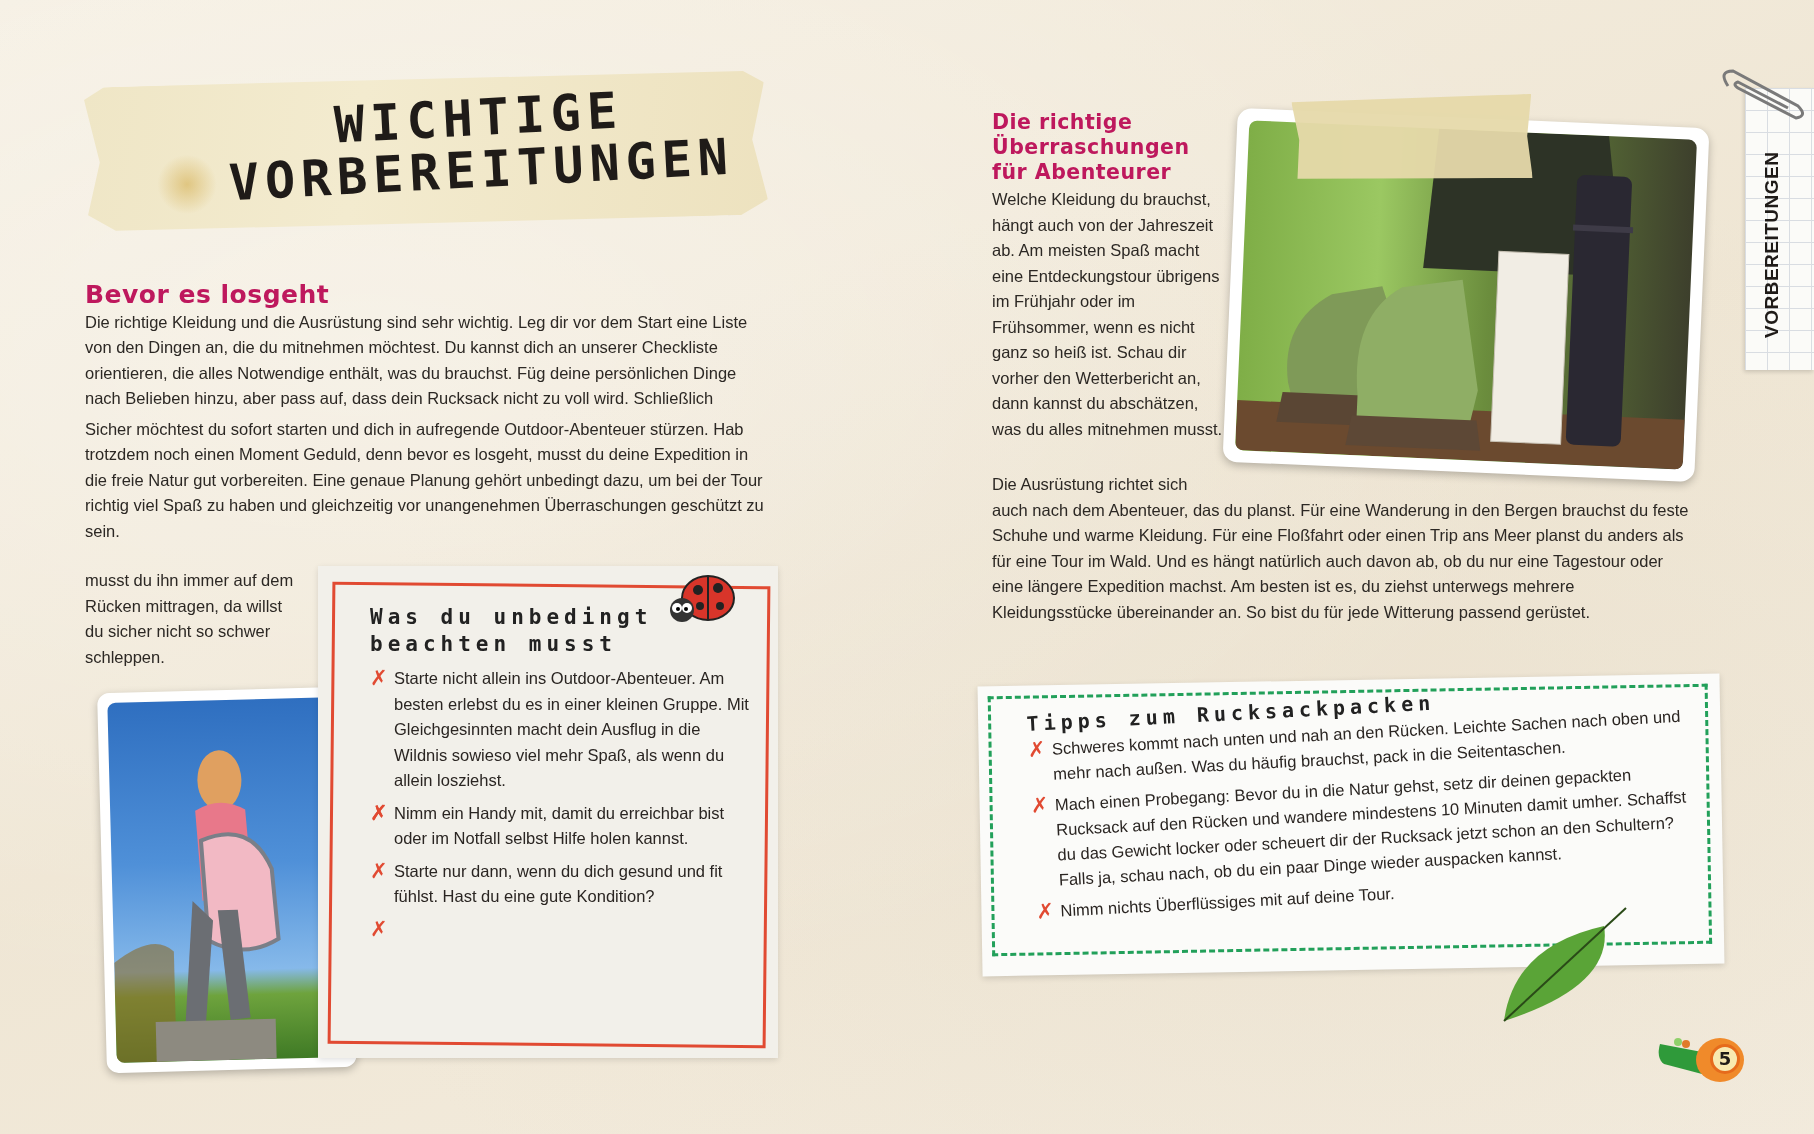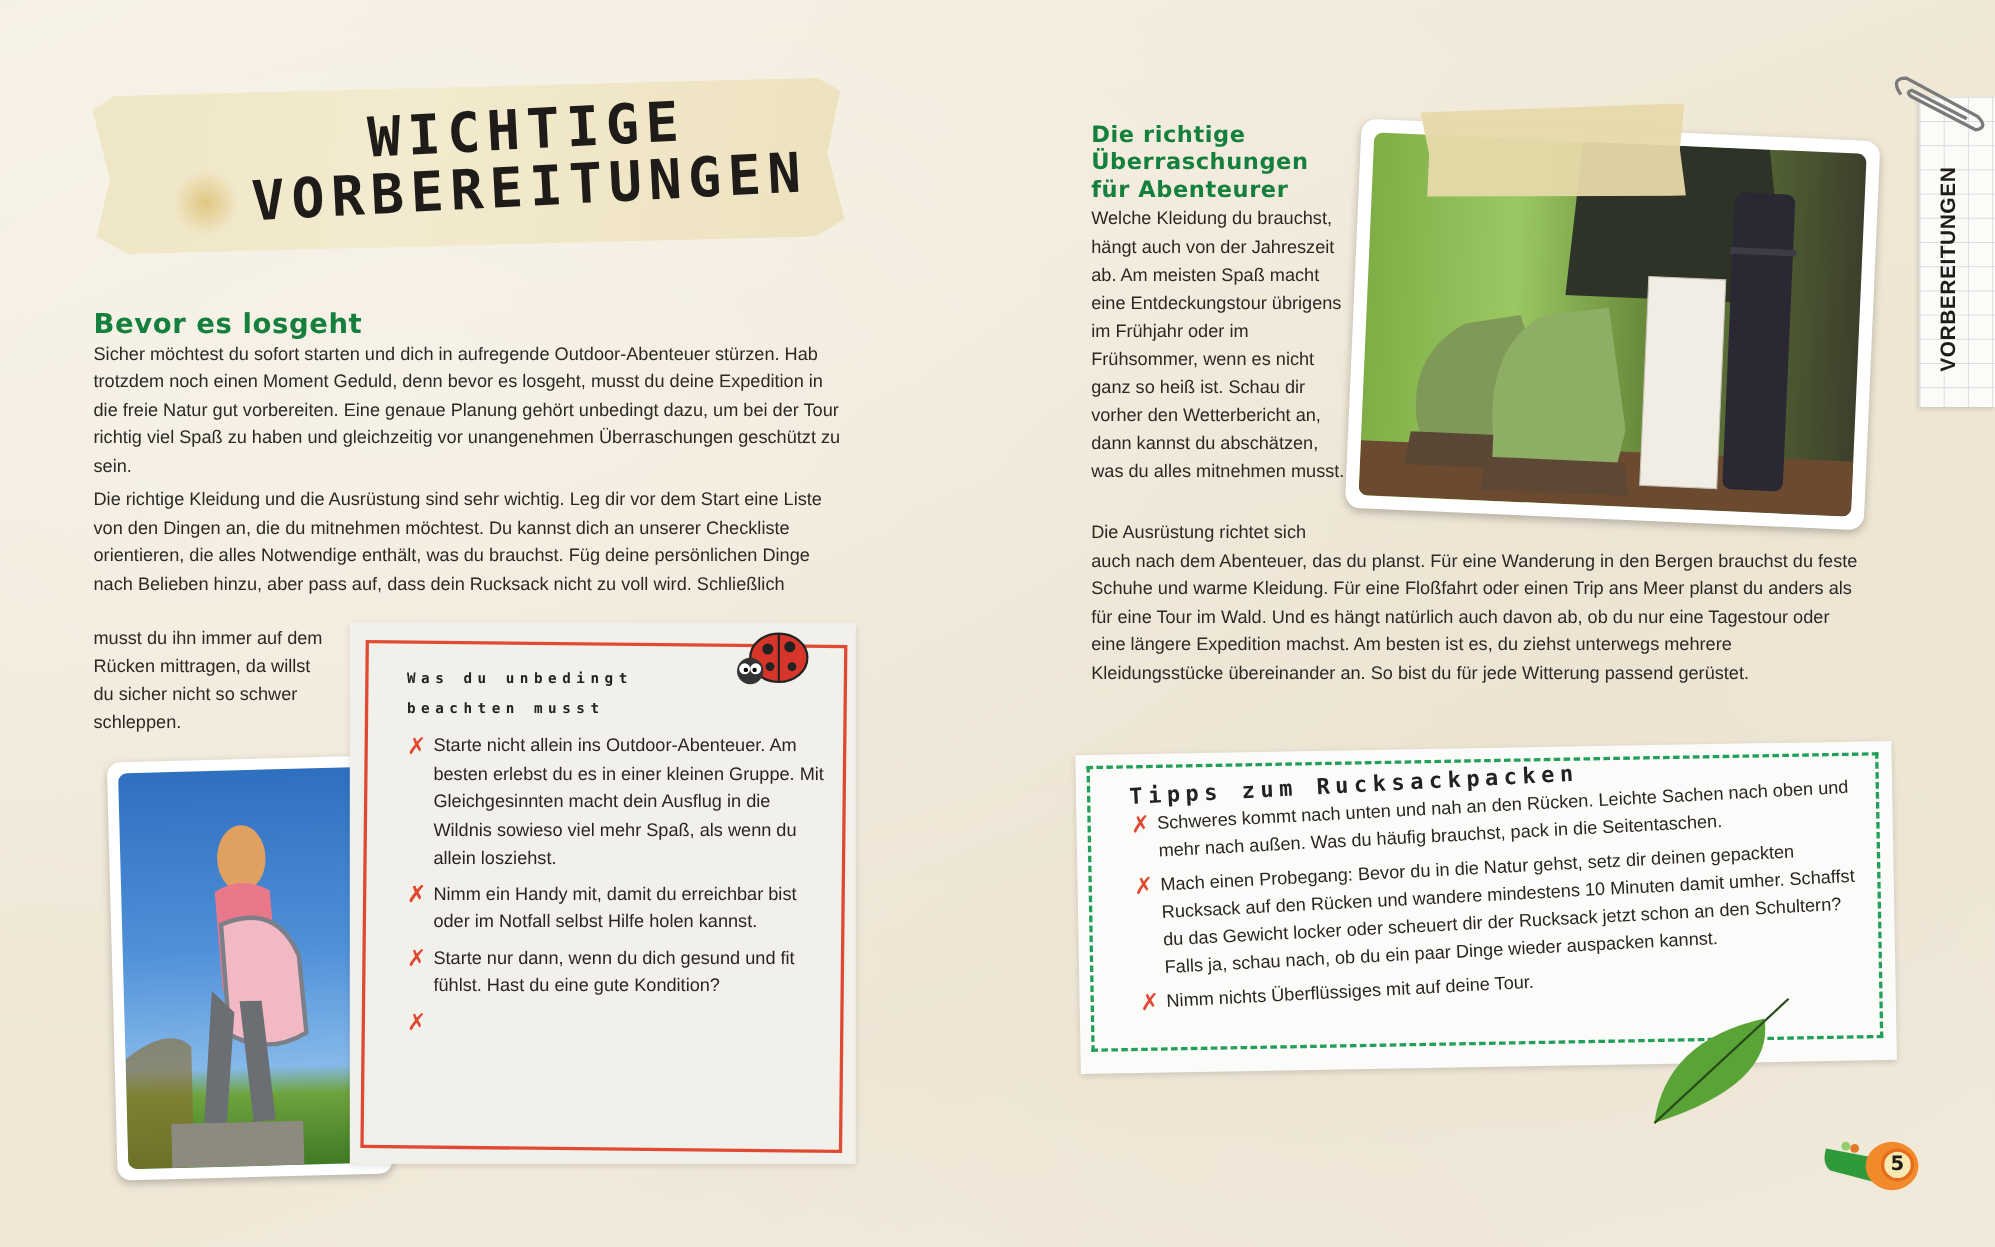--- a/index.html
+++ b/index.html
@@ -30,21 +30,21 @@
   }
   .page-title {
     left: 210px; top: 92px; width: 540px;
     font-family: "DejaVu Sans Mono", monospace; font-weight: bold;
     font-size: 50px; line-height: 52px; letter-spacing: 6px;
     color: #1f1b18; text-align: center; transform: rotate(-3deg);
   }
 
   
   .h-stencil {
-    font-family: "DejaVu Sans", sans-serif; font-weight: bold; color: #15803d;
+    font-family: "DejaVu Sans", sans-serif; font-weight: bold; color: #be185d;
     letter-spacing: 0.5px;
   }
   .body-text {
     font-family: "Liberation Sans", sans-serif; font-size: 16.5px; line-height: 25.5px; color: #2c2824;
   }
   .body-text p { margin-bottom: 5px; }
 
   .section-left { left: 85px; top: 282px; width: 680px; }
   .section-left h2 { font-size: 25px; margin-bottom: 2px; }
 
@@ -65,21 +65,21 @@
   .check-card {
     left: 318px; top: 566px; width: 460px; height: 492px;
     background: #f2f0ea; box-shadow: 0 2px 6px rgba(0,0,0,0.12);
   }
   .check-box {
     position: absolute; left: 12px; top: 18px; right: 10px; bottom: 12px;
     border: 3px solid #e14a32; transform: rotate(0.6deg);
   }
   .check-title {
     left: 370px; top: 604px; width: 300px;
-    font-family: "DejaVu Sans Mono", monospace; font-weight: bold; font-size: 13px; line-height: 27px;
+    font-family: "DejaVu Sans Mono", monospace; font-weight: bold; font-size: 21px; line-height: 27px;
     letter-spacing: 5px; color: #222;
   }
   .check-list { left: 370px; top: 666px; width: 385px; list-style: none; }
   .check-list li { position: relative; padding-left: 24px; margin-bottom: 7px; font-size: 16.5px; line-height: 25.5px; }
   .x-mark {
     position: absolute; left: 0; top: 0; color: #e14a32; font-weight: bold; font-size: 21px; line-height: 25px;
     font-family: "DejaVu Sans", sans-serif;
   }
 
   
@@ -156,22 +156,22 @@
 <body>
 
 <div class="abs title-tape"></div>
 <div class="abs page-title">
   <div>WICHTIGE</div>
   <div>VORBEREITUNGEN</div>
 </div>
 
 <div class="abs section-left body-text">
   <h2 class="h-stencil">Bevor es losgeht</h2>
+  <p>Die richtige Kleidung und die Ausrüstung sind sehr wichtig. Leg dir vor dem Start eine Liste von den Dingen an, die du mitnehmen möchtest. Du kannst dich an unserer Checkliste orientieren, die alles Notwendige enthält, was du brauchst. Füg deine persönlichen Dinge nach Belieben hinzu, aber pass auf, dass dein Rucksack nicht zu voll wird. Schließlich</p>
   <p>Sicher möchtest du sofort starten und dich in aufregende Outdoor-Abenteuer stürzen. Hab trotzdem noch einen Moment Geduld, denn bevor es losgeht, musst du deine Expedition in die freie Natur gut vorbereiten. Eine genaue Planung gehört unbedingt dazu, um bei der Tour richtig viel Spaß zu haben und gleichzeitig vor unangenehmen Überraschungen geschützt zu sein.</p>
-  <p>Die richtige Kleidung und die Ausrüstung sind sehr wichtig. Leg dir vor dem Start eine Liste von den Dingen an, die du mitnehmen möchtest. Du kannst dich an unserer Checkliste orientieren, die alles Notwendige enthält, was du brauchst. Füg deine persönlichen Dinge nach Belieben hinzu, aber pass auf, dass dein Rucksack nicht zu voll wird. Schließlich</p>
 </div>
 <div class="abs tail-text body-text">musst du ihn immer auf dem Rücken mittragen, da willst du sicher nicht so schwer schleppen.</div>
 
 <div class="abs photo-girl">
   <div class="img">
     <svg width="230" height="360" viewBox="0 0 230 360">
       <path d="M0 260 Q 40 230 60 250 L 60 360 L 0 360 Z" fill="#8a6a2a" opacity="0.6"></path>
       <ellipse cx="110" cy="80" rx="22" ry="30" fill="#e0a060"></ellipse>
       <path d="M85 110 Q 110 95 135 110 L 140 190 L 90 200 Z" fill="#e8788a"></path>
       <path d="M90 140 Q 140 120 160 170 L 165 240 Q 130 260 95 240 Z" fill="#f2b9c4" stroke="#7a7f88" stroke-width="4"></path>

